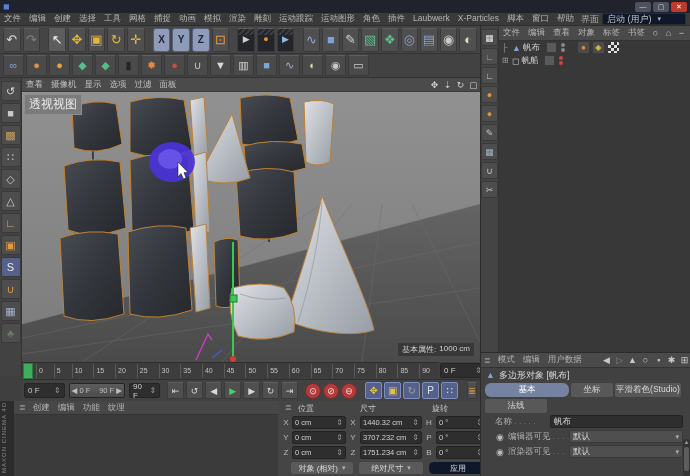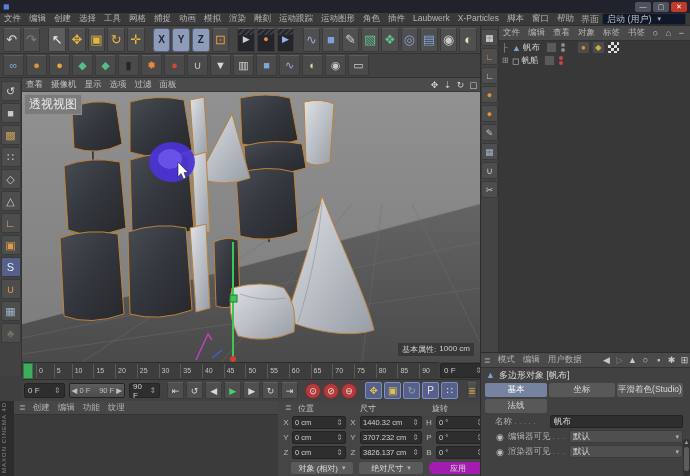--- a/index.html
+++ b/index.html
@@ -81,21 +81,21 @@
   .grip{color:#9a9a9a;font-size:8px;margin:0 3px;}
   .coords{position:absolute;left:278px;top:401px;width:202px;height:75px;background:#454545;padding:2px 4px;box-sizing:border-box;}
   .cohead{display:grid;grid-template-columns:16px 62px 72px 52px;color:#c6c6c6;font-size:8px;margin-bottom:2px;}
   .corow{display:grid;grid-template-columns:8px 54px 10px 62px 10px 50px;gap:2px;margin-bottom:2px;align-items:center;}
   .axl{color:#b8b8b8;font-size:8px;text-align:center;}
   .cin{background:#2e2e2e;border:1px solid #232323;border-radius:2px;height:11px;display:flex;
        align-items:center;justify-content:space-between;padding:0 2px;color:#cfcfcf;font-size:7.5px;white-space:nowrap;}
   .cofoot{display:grid;grid-template-columns:64px 66px 60px;gap:4px;margin-top:2px;margin-left:8px;}
   .cbtn{background:#5a5a5a;border:1px solid #444;border-radius:3px;height:12px;display:flex;align-items:center;
         justify-content:center;gap:4px;color:#d8d8d8;font-size:8px;}
-  .cbtn.apply{background:#a21caf;border-radius:6px;}
+  .cbtn.apply{background:#0f172a;border-radius:6px;}
   
   .rightpanel{position:absolute;left:480px;top:26px;width:210px;height:450px;background:#3f3f3f;border-left:1px solid #2c2c2c;box-sizing:border-box;}
   .dock{position:absolute;left:0;top:0;width:18px;height:326px;background:#444;border-right:1px solid #333;
         display:flex;flex-direction:column;align-items:center;padding-top:2px;box-sizing:border-box;}
   .dock .lbico{width:15px;height:15px;font-size:9px;}
   .om{position:absolute;left:18px;top:0;width:192px;height:326px;background:#383838;}
   .ommenu{height:14px;background:#4a4a4a;display:flex;align-items:center;border-bottom:1px solid #333;}
   .ommenu .menuitem{font-size:8.5px;}
   .omicons{margin-left:auto;display:flex;}
   .omicons .cico{color:#c8c8c8;}
@@ -109,22 +109,22 @@
   .tags{display:flex;gap:2px;margin-left:10px;}
   .tags .item{width:11px;height:11px;display:inline-flex;align-items:center;justify-content:center;
               background:#4c4c4c;border:1px solid #3a3a3a;border-radius:2px;font-size:8px;}
   .tags .checker{background:repeating-conic-gradient(#ddd 0 25%,#333 0 50%) 0 0/6px 6px;}
   
   .am{position:absolute;left:0;top:326px;width:210px;height:124px;background:#414141;border-top:1px solid #2c2c2c;}
   .ammenu{height:14px;background:#4a4a4a;display:flex;align-items:center;border-bottom:1px solid #333;}
   .amtitle{height:14px;display:flex;align-items:center;gap:4px;padding-left:5px;color:#d6d6d6;}
   .tabs{display:flex;flex-wrap:wrap;gap:2px;padding:1px 4px;}
   .tabs .item{background:#585858;color:#d8d8d8;border-radius:2px;padding:1px 0;text-align:center;font-size:8.5px;}
-  .tabs .item:nth-child(1){width:62px;}
-  .tabs .item:nth-child(2){width:66px;}
+  .tabs .item:nth-child(1){width:84px;border-radius:6px;}
+  .tabs .item:nth-child(2){width:42px;}
   .tabs .item:nth-child(3){width:66px;}
   .tabs .item:nth-child(4){width:62px;}
   .tabs .item.active{background:#7583a0;color:#fff;}
   .sechead{height:11px;background:#4c4c4c;border-top:1px solid #5a5a5a;border-bottom:1px solid #333;
            display:flex;align-items:center;padding-left:4px;color:#dadada;font-weight:bold;font-size:8.5px;}
   .amrow{display:flex;align-items:center;gap:3px;padding:1px 8px 1px 14px;height:13px;}
   .amlab{color:#b2b2b2;width:52px;white-space:nowrap;overflow:hidden;font-size:8.5px;}
   .amlab::after{content:" . . . . .";color:#777;}
   .amin{flex:1;background:#2e2e2e;border:1px solid #232323;border-radius:2px;height:11px;display:flex;
         align-items:center;padding:0 3px;color:#d6d6d6;font-size:8.5px;}
@@ -473,21 +473,21 @@
         </span>
     </div>
     <div class="corow">
       <span class="axl">Z</span>
       <span class="cin">
           <span>0 cm</span>
           <span class="stp">⇕</span>
         </span>
       <span class="axl">Z</span>
       <span class="cin">
-          <span>3826.137 cm</span>
+          <span>1751.234 cm</span>
           <span class="stp">⇕</span>
         </span>
       <span class="axl">B</span>
       <span class="cin">
           <span>0 °</span>
           <span class="stp">⇕</span>
         </span>
     </div>
     <div class="cofoot">
       <span class="cbtn">

